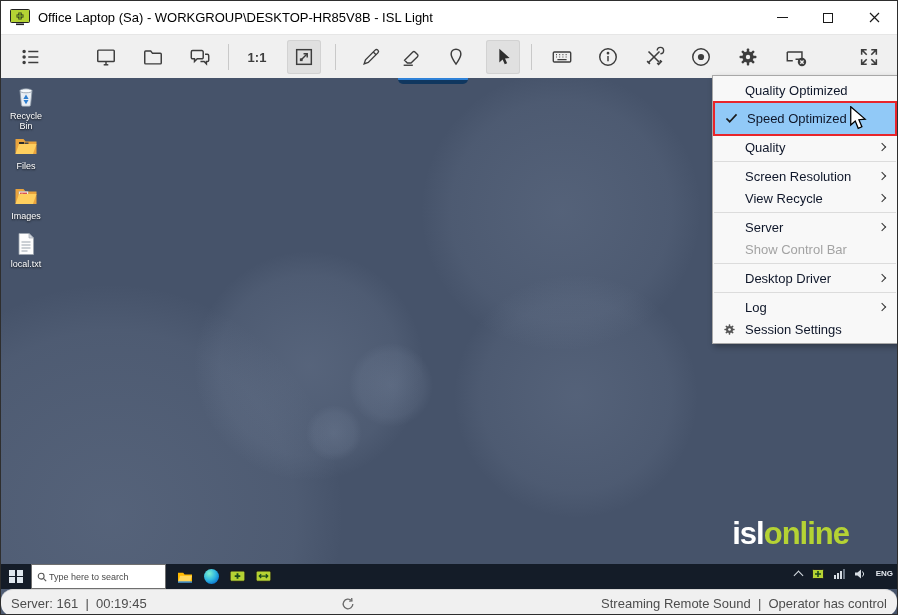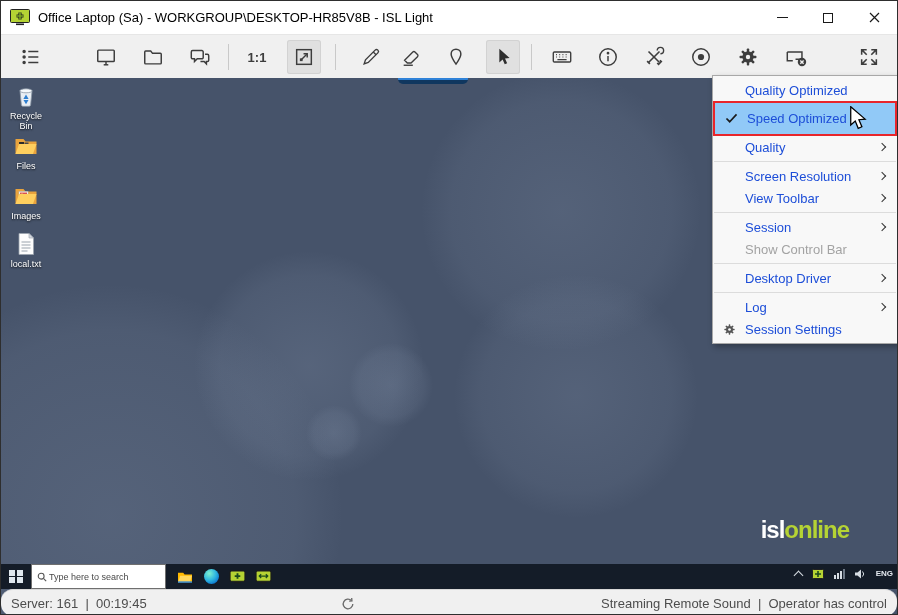--- a/index.html
+++ b/index.html
@@ -35,21 +35,21 @@
       radial-gradient(circle at 575px 318px, rgba(173,188,212,.14) 0px, rgba(173,188,212,.07) 95px, rgba(173,188,212,0) 122px),
       radial-gradient(circle at 110px 438px, rgba(173,188,212,.15) 0px, rgba(173,188,212,.08) 185px, rgba(173,188,212,0) 232px);
   }
   #controlbar-tab { position:absolute; left:397px; top:0; width:70px; height:6px;
     background:#10375f; border-top:2px solid #2f82d8; border-radius:0 0 5px 5px; }
   
   .dt-icon { position:absolute; left:2px; width:46px; display:flex; flex-direction:column; align-items:center; }
   .dt-icon .glyph { width:26px; height:26px; }
   .dt-icon .dt-label { margin-top:2px; font-size:9px; color:#fff; text-shadow:0 1px 2px rgba(0,0,0,.85); text-align:center; line-height:10px; }
   
-  #desk-logo { position:absolute; right:48px; top:438px; font-size:24px; font-weight:bold; letter-spacing:-1px; }
+  #desk-logo { position:absolute; right:48px; top:438px; font-size:31px; font-weight:bold; letter-spacing:-1px; }
   #desk-logo .isl { color:#ffffff; }
   #desk-logo .online { color:#b5d334; }
   
   #taskbar { position:absolute; left:0; top:563px; width:100%; height:25px; background:#141c28; display:flex; align-items:center; }
   .start-btn { width:30px; height:25px; display:flex; align-items:center; justify-content:center; }
   .win-logo { width:14px; height:14px; display:grid; grid-template-columns:6px 6px; grid-template-rows:6px 6px; gap:1.5px; }
   .win-logo span { background:#dfe7ee; }
   #search-box { width:135px; height:25px; background:#ffffff; border:1px solid #6f6f6f; display:flex; align-items:center; padding:0 5px; }
   #search-box .search-text { font-size:9px; color:#4a4a4a; margin-left:2px; white-space:nowrap; }
   .tb-task-icon { width:26px; height:25px; display:flex; align-items:center; justify-content:center; }
@@ -62,21 +62,21 @@
   #statusbar .sb-text { position:absolute; top:6px; font-size:13px; color:#4d4d4d; white-space:pre; }
   #sb-left { left:10px; }
   #sb-center { left:360px; }
   #sb-right { right:10px; }
   #sb-refresh { position:absolute; left:340px; top:7px; }
   
   #dropdown-menu { position:absolute; left:711px; top:74px; width:186px; background:#f8f8f8;
     border:1px solid #a8a8a8; box-shadow:2px 3px 6px rgba(0,0,0,.3); padding:3px 0; z-index:10; }
   .menu-item { display:flex; align-items:center; height:22px; position:relative; }
   .menu-item .gutter { width:32px; display:flex; align-items:center; justify-content:center; flex:0 0 auto; }
-  .menu-item .mi-label { font-size:13px; color:#1d4ed8; flex:1 1 auto; }
+  .menu-item .mi-label { font-size:13px; color:#0f172a; flex:1 1 auto; }
   .menu-item.disabled .mi-label { color:#a3a3a3; }
   .menu-item .submenu-arrow { width:6px; height:6px; border-top:1.5px solid #333; border-right:1.5px solid #333; transform:rotate(45deg); margin-right:12px; flex:0 0 auto; }
   .menu-item.checked-highlight { background:#91c9f7; border:2px solid #e8252b; height:35px; }
   .menu-sep { height:1px; background:#dcdcdc; margin:3px 1px; }
   
   #mouse-cursor { position:absolute; left:848px; top:105px; z-index:20; }
 </style>
 </head>
 <body>
 
@@ -367,27 +367,27 @@
       <span class="submenu-arrow"></span>
     </div>
     <div class="menu-sep"></div>
     <div class="menu-item">
       <span class="gutter"></span>
       <span class="mi-label">Screen Resolution</span>
       <span class="submenu-arrow"></span>
     </div>
     <div class="menu-item">
       <span class="gutter"></span>
-      <span class="mi-label">View Toolbar</span>
+      <span class="mi-label">View Recycle</span>
       <span class="submenu-arrow"></span>
     </div>
     <div class="menu-sep"></div>
     <div class="menu-item">
       <span class="gutter"></span>
-      <span class="mi-label">Session</span>
+      <span class="mi-label">Server</span>
       <span class="submenu-arrow"></span>
     </div>
     <div class="menu-item disabled">
       <span class="gutter"></span>
       <span class="mi-label">Show Control Bar</span>
     </div>
     <div class="menu-sep"></div>
     <div class="menu-item">
       <span class="gutter"></span>
       <span class="mi-label">Desktop Driver</span>

